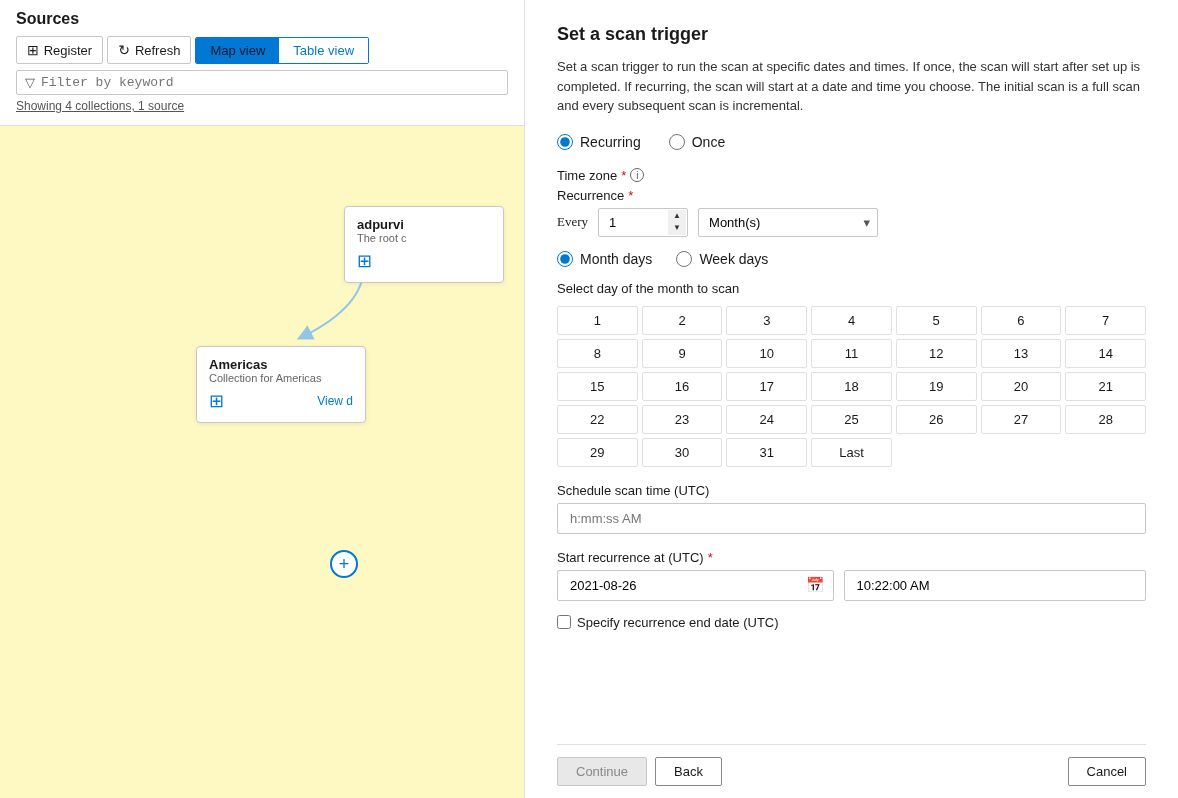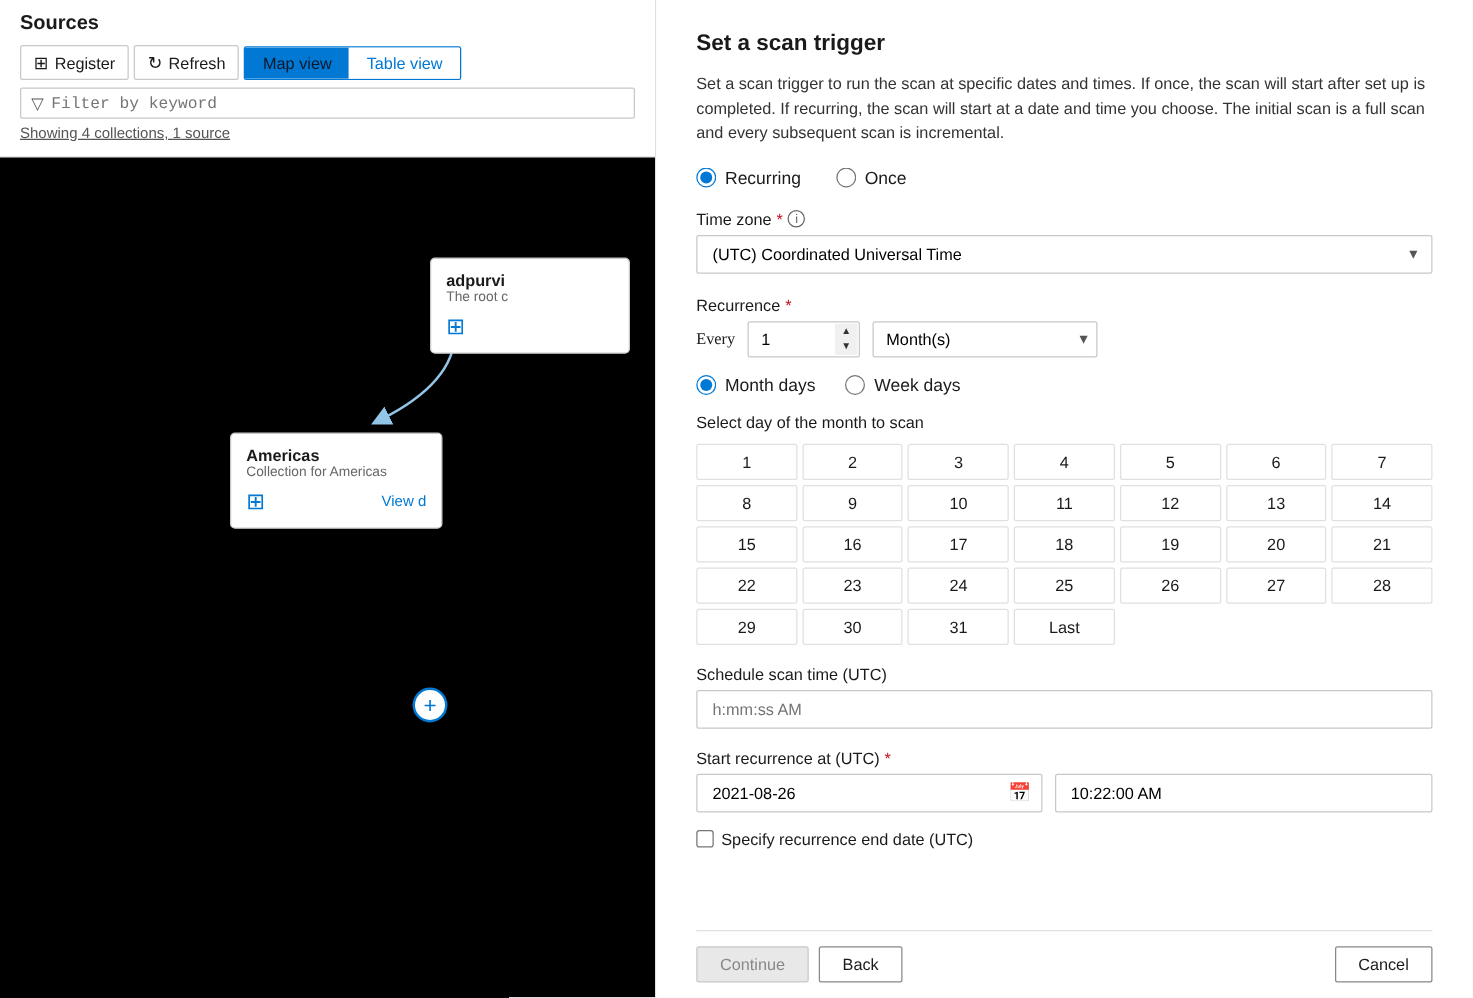--- a/index.html
+++ b/index.html
@@ -83,21 +83,21 @@
       font-family: Liberation Mono, monospace;
     }
     .showing-text {
       font-size: 12px;
       color: #555;
       margin-bottom: 6px;
       text-decoration: underline;
     }
     .map-area {
       flex: 1;
-      background: #000000;
+      background: #fef9c3;
       position: relative;
       overflow: hidden;
     }
     
     .node {
       position: absolute;
       background: #fff;
       border: 1px solid #c8c8c8;
       border-radius: 4px;
       padding: 10px 12px;
@@ -105,21 +105,21 @@
       box-shadow: 0 1px 4px rgba(0,0,0,0.08);
     }
     .node-title { font-size: 13px; font-weight: 600; color: #1a1a1a; }
     .node-sub { font-size: 11px; color: #666; }
     .node-icon { font-size: 18px; color: #0078d4; margin-top: 6px; display: block; }
     .node-link { color: #0078d4; font-size: 12px; cursor: pointer; }
     .node-adpurvi {
       top: 80px; right: 20px; min-width: 160px;
     }
     .node-americas {
-      top: 220px; left: 184px; min-width: 170px;
+      top: 220px; left: 196px; min-width: 170px;
     }
     .plus-btn {
       position: absolute;
       bottom: 220px; left: 330px;
       width: 28px; height: 28px;
       border: 2px solid #0078d4;
       border-radius: 50%;
       background: #fff;
       color: #0078d4;
       font-size: 18px;
@@ -471,25 +471,20 @@
     <label class="radio-label">
       <input type="radio" name="trigger" value="once" style="">
       <span>Once</span>
     </label>
   </div>
 
   <div class="field-label">
     <span>Time zone</span>
     <span class="required">*</span>
     <span class="info-icon">i</span>
-  </div>
-  <div class="select-wrapper">
-    <select>
-      <option>(UTC) Coordinated Universal Time</option>
-    </select>
   </div>
 
   <div class="field-label">
     <span>Recurrence</span>
     <span class="required">*</span>
   </div>
   <div class="recurrence-row">
     <label>Every</label>
     <div class="recurrence-input-wrapper">
       <input type="number" value="1" style="">

